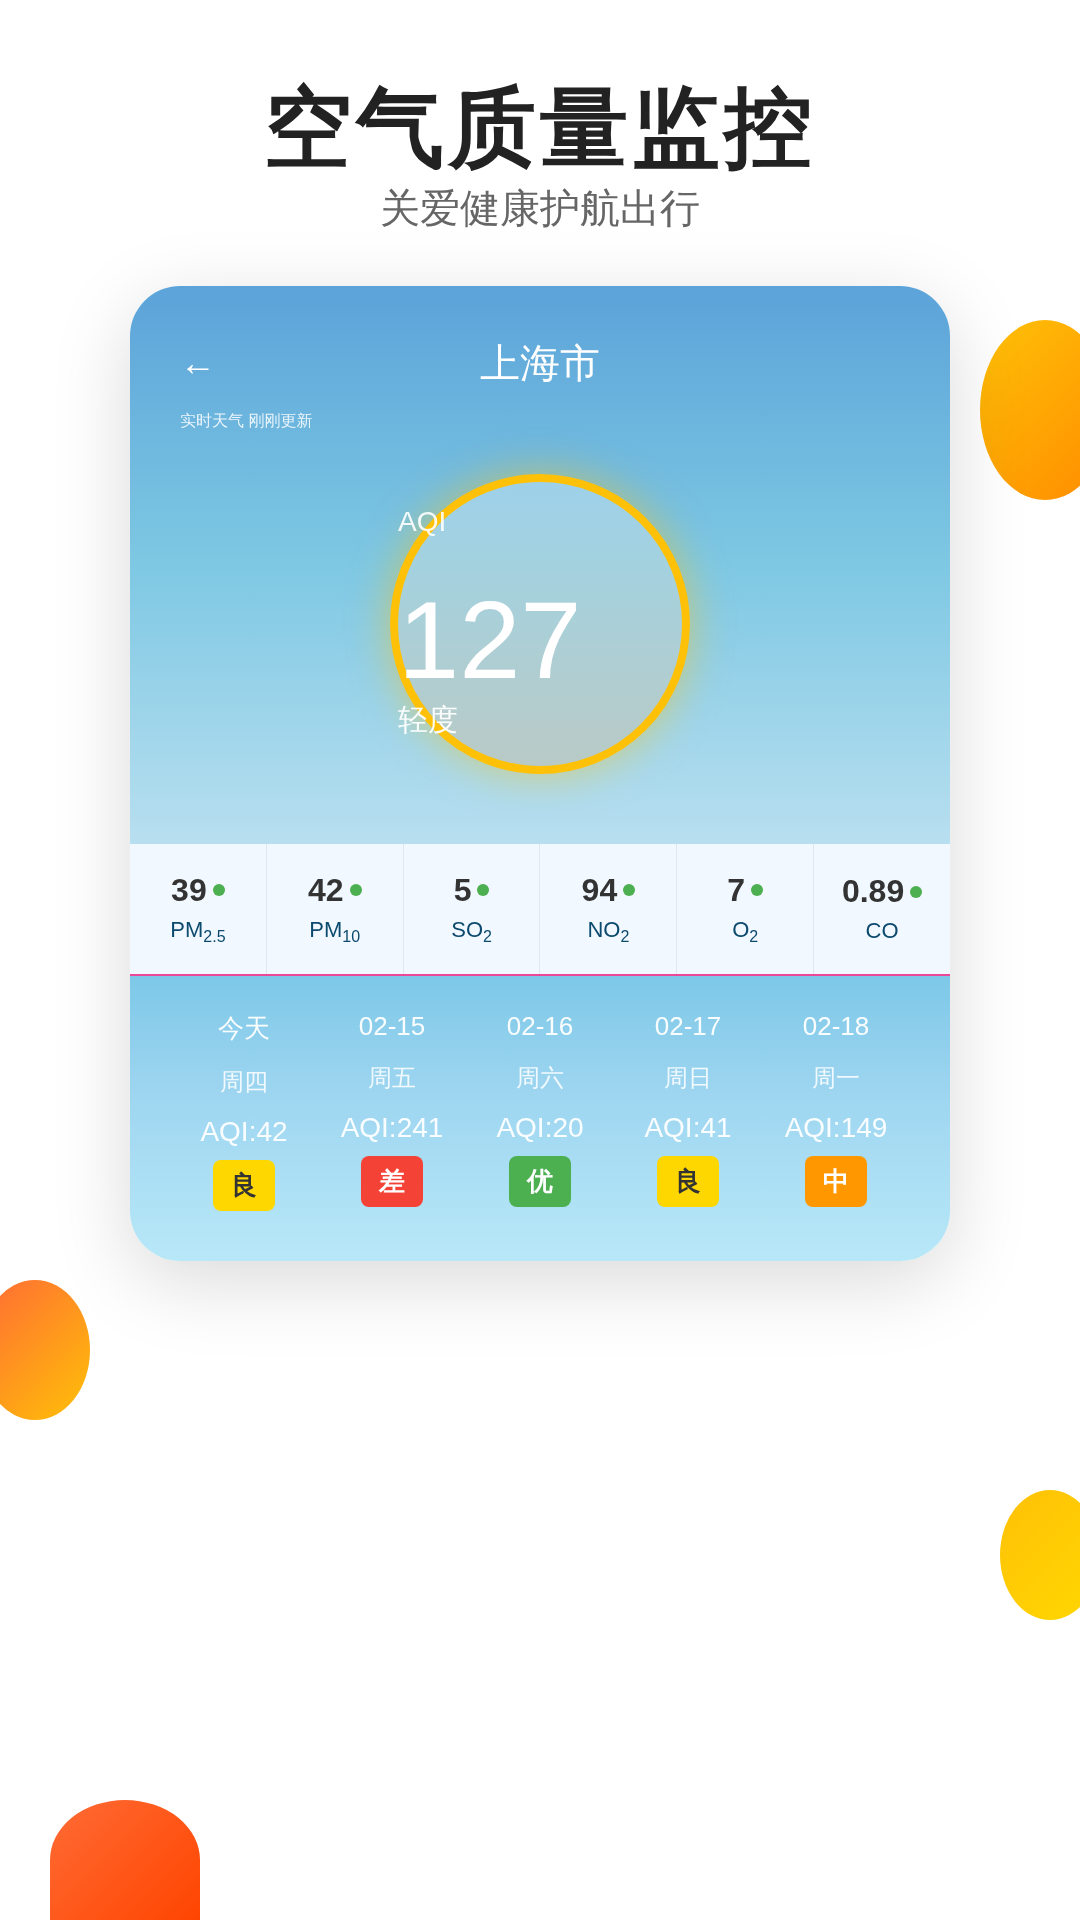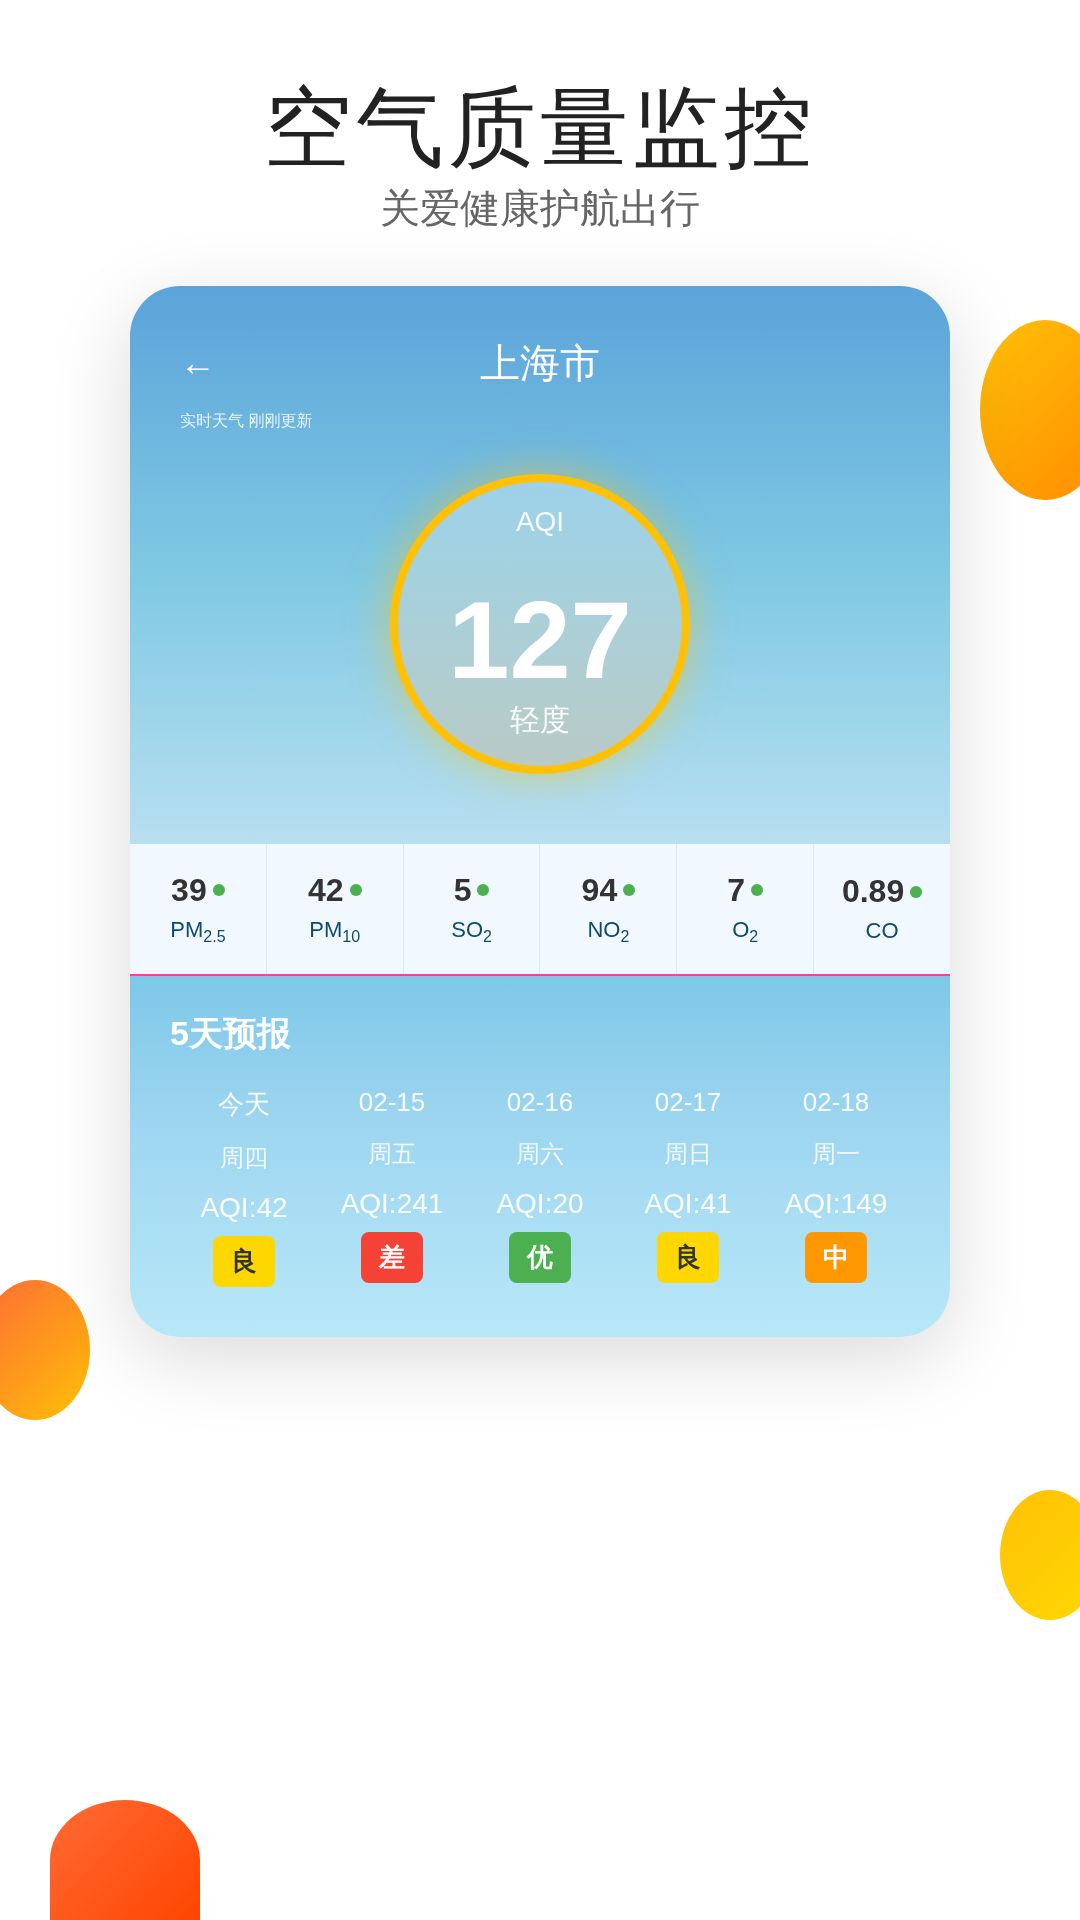--- a/index.html
+++ b/index.html
@@ -56,21 +56,21 @@
     }
 
     
     .hero {
       text-align: center;
       padding-top: 80px;
       padding-bottom: 50px;
     }
     .hero-title {
       font-size: 88px;
-      font-weight: 400;
+      font-weight: 700;
       color: #222222;
       letter-spacing: 4px;
       line-height: 1.1;
     }
     .hero-subtitle {
       font-size: 40px;
       color: #666666;
       margin-top: 4px;
       font-weight: 400;
     }
@@ -125,32 +125,31 @@
       padding: 20px 0 10px;
     }
     .aqi-circle {
       width: 300px;
       height: 300px;
       border-radius: 50%;
       border: 8px solid #FFC107;
       background: linear-gradient(180deg, rgba(255,255,255,0.3) 0%, rgba(210,180,140,0.4) 100%);
       display: flex;
       flex-direction: column;
-      align-items: center;
       justify-content: center;
       box-shadow: 0 0 40px rgba(255,193,7,0.5);
     }
     .aqi-label {
       font-size: 28px;
       color: rgba(255,255,255,0.9);
       margin-bottom: 5px;
     }
     .aqi-value {
       font-size: 110px;
-      font-weight: 700;
+      font-weight: 400;
       color: white;
       line-height: 1;
       margin-top: 42px;
     }
     .aqi-desc {
       font-size: 30px;
       color: rgba(255,255,255,0.95);
       margin-top: 5px;
     }
 
@@ -316,21 +315,20 @@
       <div class="metric-item">
     <div class="metric-value-row">
       <span class="metric-value">0.89</span>
       <span class="metric-dot" style="background:#4CAF50"></span>
     </div>
     <div class="metric-name">CO</div>
   </div>
     </div>
 
   <div class="forecast-section">
-    <div class="forecast-title">5天预报</div>
     <div class="forecast-grid" id="forecast-container">
     <div class="forecast-day">
     <div class="forecast-date">今天</div>
     <div class="forecast-weekday">周四</div>
     <div class="forecast-aqi-text">AQI:42</div>
     <div class="forecast-badge badge-good">良</div>
   </div>
         <div class="forecast-day">
     <div class="forecast-date">02-15</div>
     <div class="forecast-weekday">周五</div>

